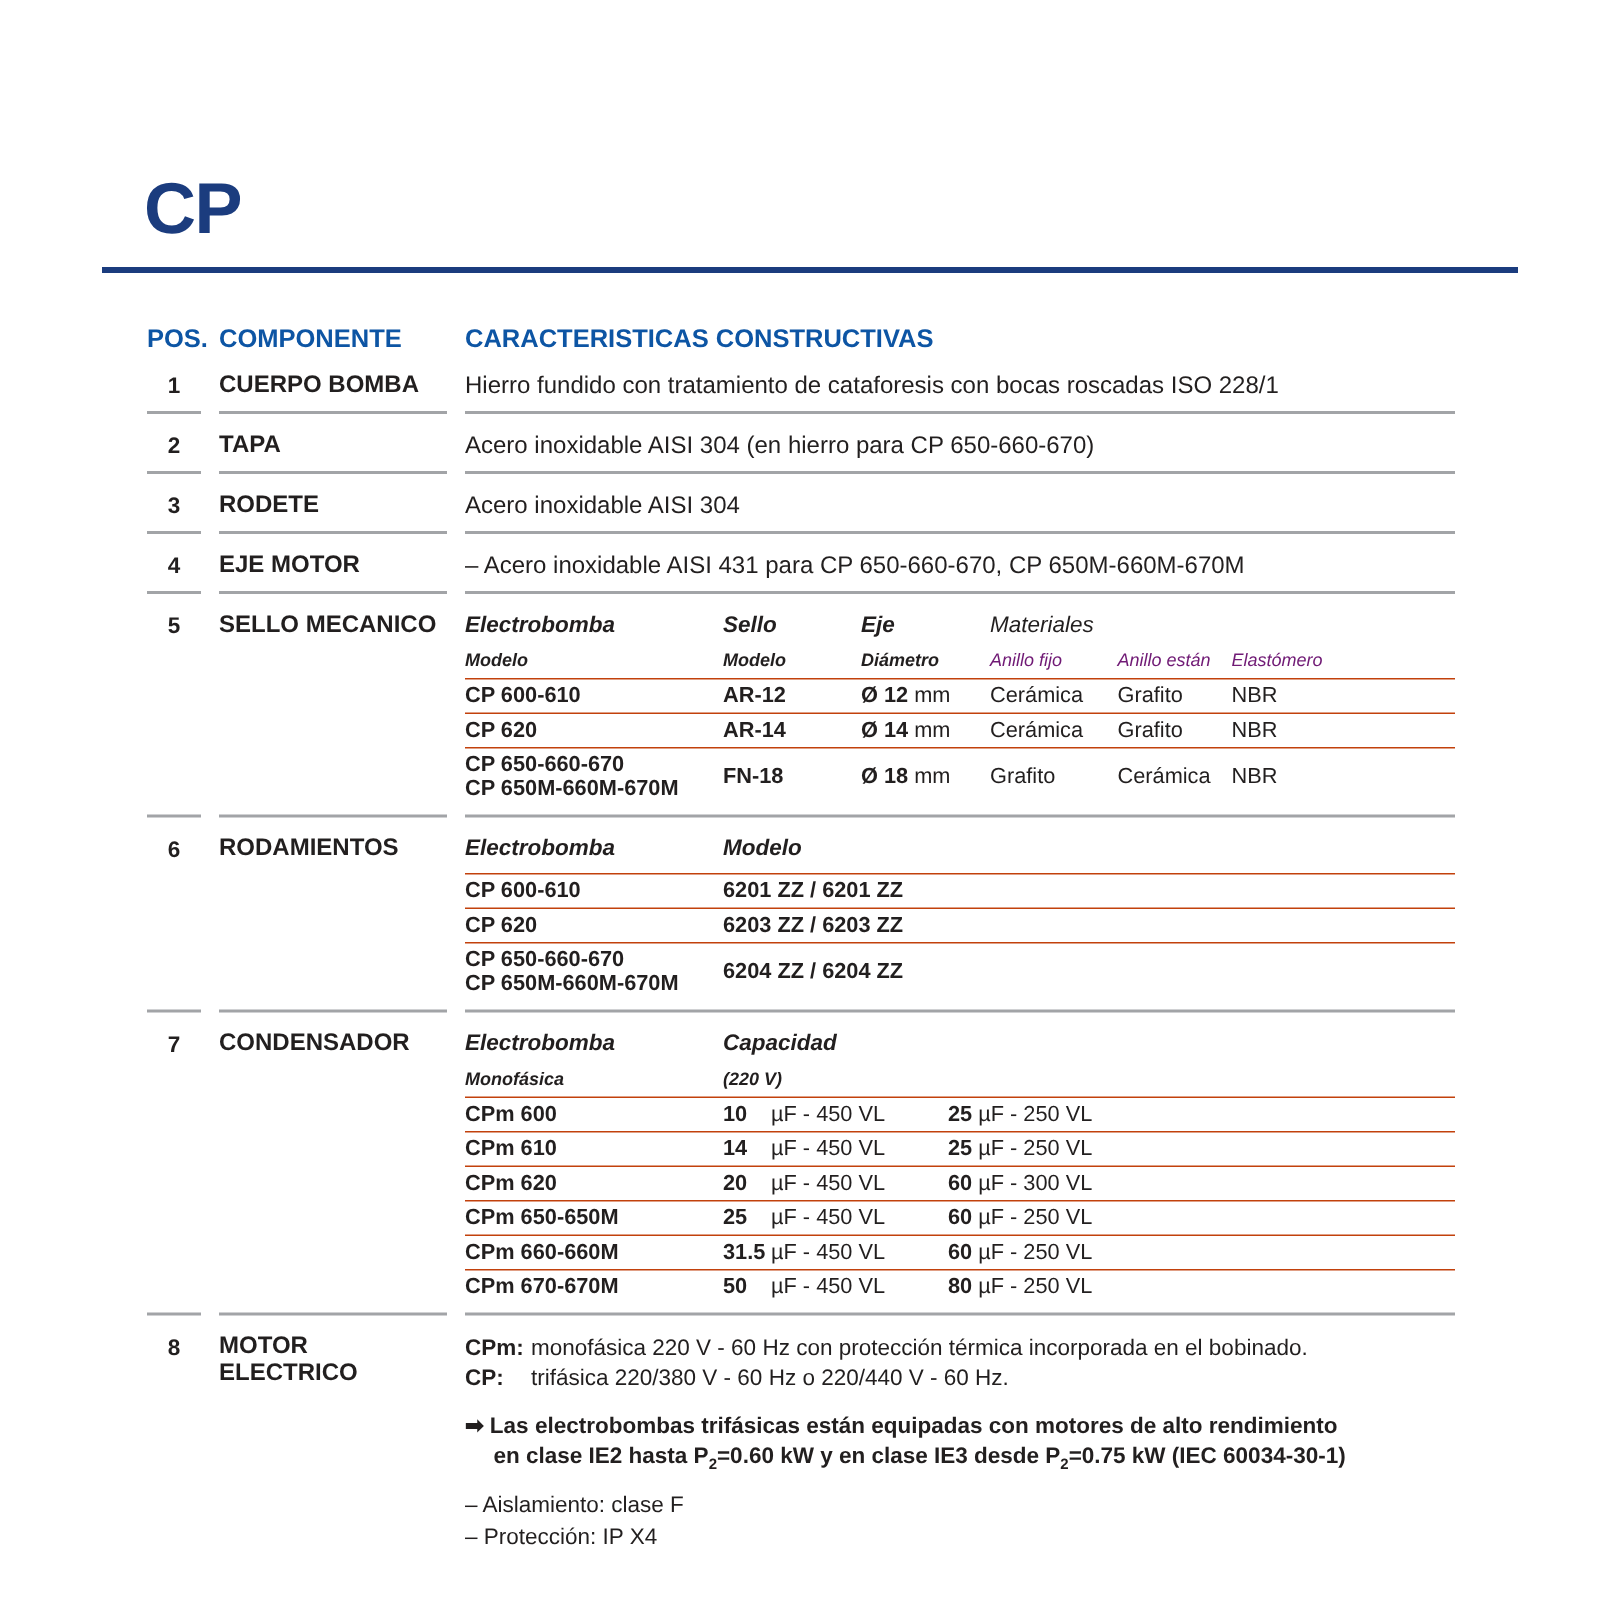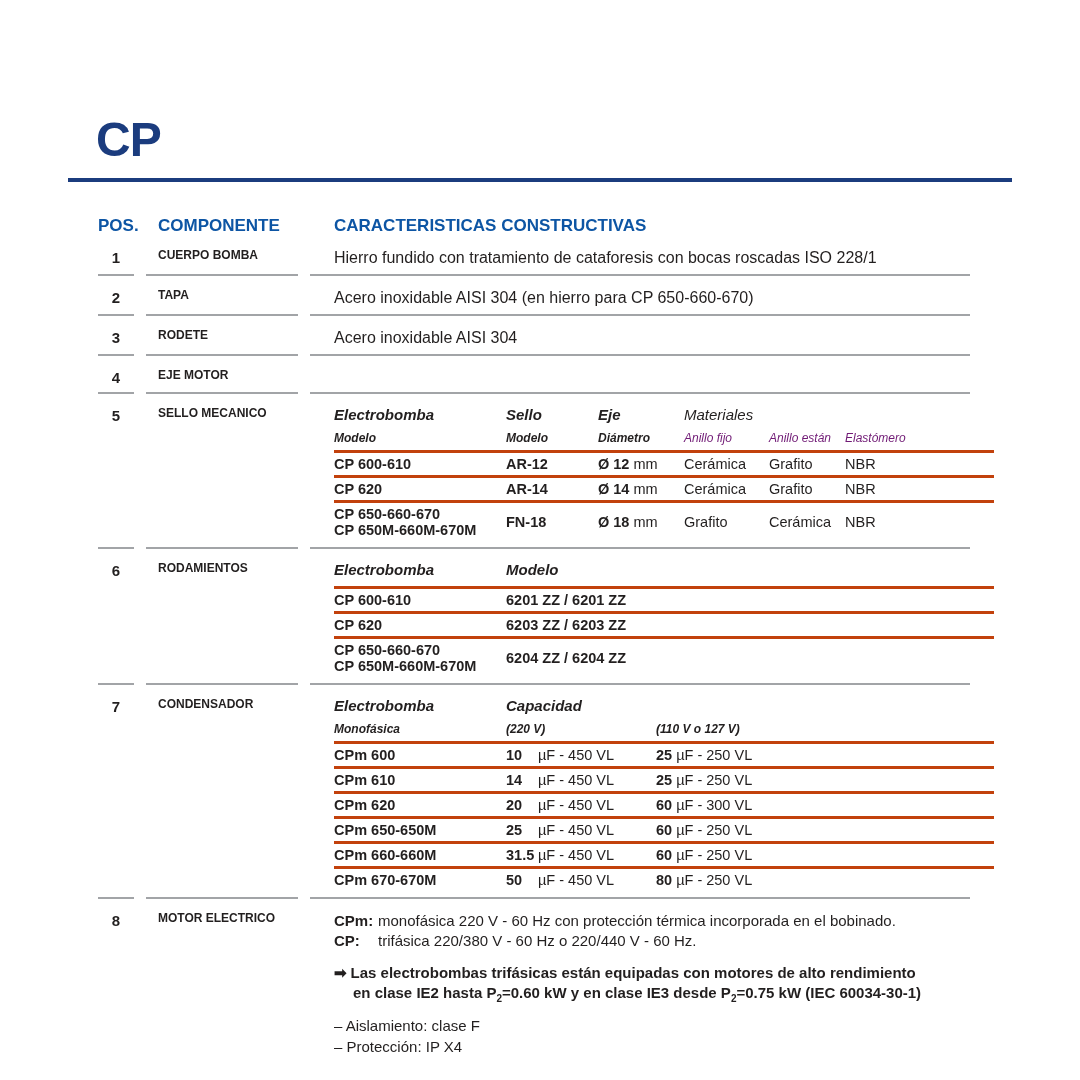--- a/index.html
+++ b/index.html
@@ -18,45 +18,45 @@
     font-size:48px; font-weight:bold; color:#1b3c7e;
     letter-spacing:-1px; line-height:1;
   }
   .title-rule {
     margin:14px 68px 0 68px; height:4px; background:#1b3c7e;
   }
 
   
   .table { margin:34px 110px 0 98px; width:872px; }
 
-  .grid3 { display:grid; grid-template-columns:36px 152px 660px; column-gap:24px; }
+  .grid3 { display:grid; grid-template-columns:36px 152px 660px; column-gap:12px; }
 
   .col-head { font-size:17px; font-weight:bold; color:#0d55a4; letter-spacing:0; }
   .col-head.pos { text-align:left; }
 
   .sep { display:grid; grid-template-columns:36px 152px 660px; column-gap:12px; }
   .sep > div { border-top:2px solid #a2a4a7; height:0; }
 
   .section { padding:12px 0 6px 0; }
   .pos-num { font-size:15px; font-weight:bold; text-align:center; padding-top:1px; }
-  .comp-name { font-size:12px; font-weight:bold; letter-spacing:0; }
+  .comp-name { font-size:16px; font-weight:bold; letter-spacing:0; }
   .char-text { font-size:16px; line-height:1.25; }
   .char-text .line { display:block; }
 
   
   .sub5 { display:grid; grid-template-columns:172px 92px 86px 85px 76px 88px 1fr; align-items:end; }
   .sub6 { display:grid; grid-template-columns:172px 1fr; align-items:end; }
   .sub7 { display:grid; grid-template-columns:172px 150px 1fr; align-items:end; }
 
   .bi  { font-weight:bold; font-style:italic; }
   .it  { font-style:italic; }
   .h1row { font-size:15px; padding-bottom:8px; }
   .h2row { font-size:12px; padding-bottom:5px; }
   .small-gray { color:#701a75; }
-  .hairline { border-bottom:3px solid #c2410c; }
+  .hairline { border-bottom:1px solid #c2410c; }
   .cell-c { text-align:left; }
   .drow { font-size:14.5px; padding:3px 0 3px 0; }
   .drow .b { font-weight:bold; }
   .model2 { display:block; }
   .num-slot { display:inline-block; width:32px; font-weight:bold; }
   .sp { margin-left:4px; }
   .b { font-weight:bold; }
 
   
   .motor-line { display:grid; grid-template-columns:44px 1fr; font-size:15px; line-height:1.35; }
@@ -115,20 +115,21 @@
     <div class="sep">
         <div></div>
         <div></div>
         <div></div>
       </div>
 
     <div class="grid3 section">
       <div class="pos-num">4</div>
       <div class="comp-name">EJE MOTOR</div>
       <div class="char-text">
+        <span class="line">– Acero inoxidable AISI 431 para CP 650-660-670, CP 650M-660M-670M</span>
       </div>
     </div>
     <div class="sep">
         <div></div>
         <div></div>
         <div></div>
       </div>
 
     <div class="grid3 section">
       <div class="pos-num">5</div>
@@ -219,21 +220,20 @@
       <div class="comp-name">CONDENSADOR</div>
       <div>
         <div class="sub7 h1row">
           <div class="bi">Electrobomba</div>
           <div class="bi">Capacidad</div>
           <div></div>
         </div>
         <div class="sub7 h2row hairline">
           <div class="bi">Monofásica</div>
           <div class="bi">(220 V)</div>
-          <div class="bi">(110 V o 127 V)</div>
         </div>
 
         <div class="sub7 drow hairline">
           <div class="b">CPm 600</div>
           <div><span class="num-slot">10</span><span>µF - 450 VL</span></div>
           <div><span class="b">25</span><span class="sp">µF - 250 VL</span></div>
         </div>
         <div class="sub7 drow hairline">
           <div class="b">CPm 610</div>
           <div><span class="num-slot">14</span><span>µF - 450 VL</span></div>

